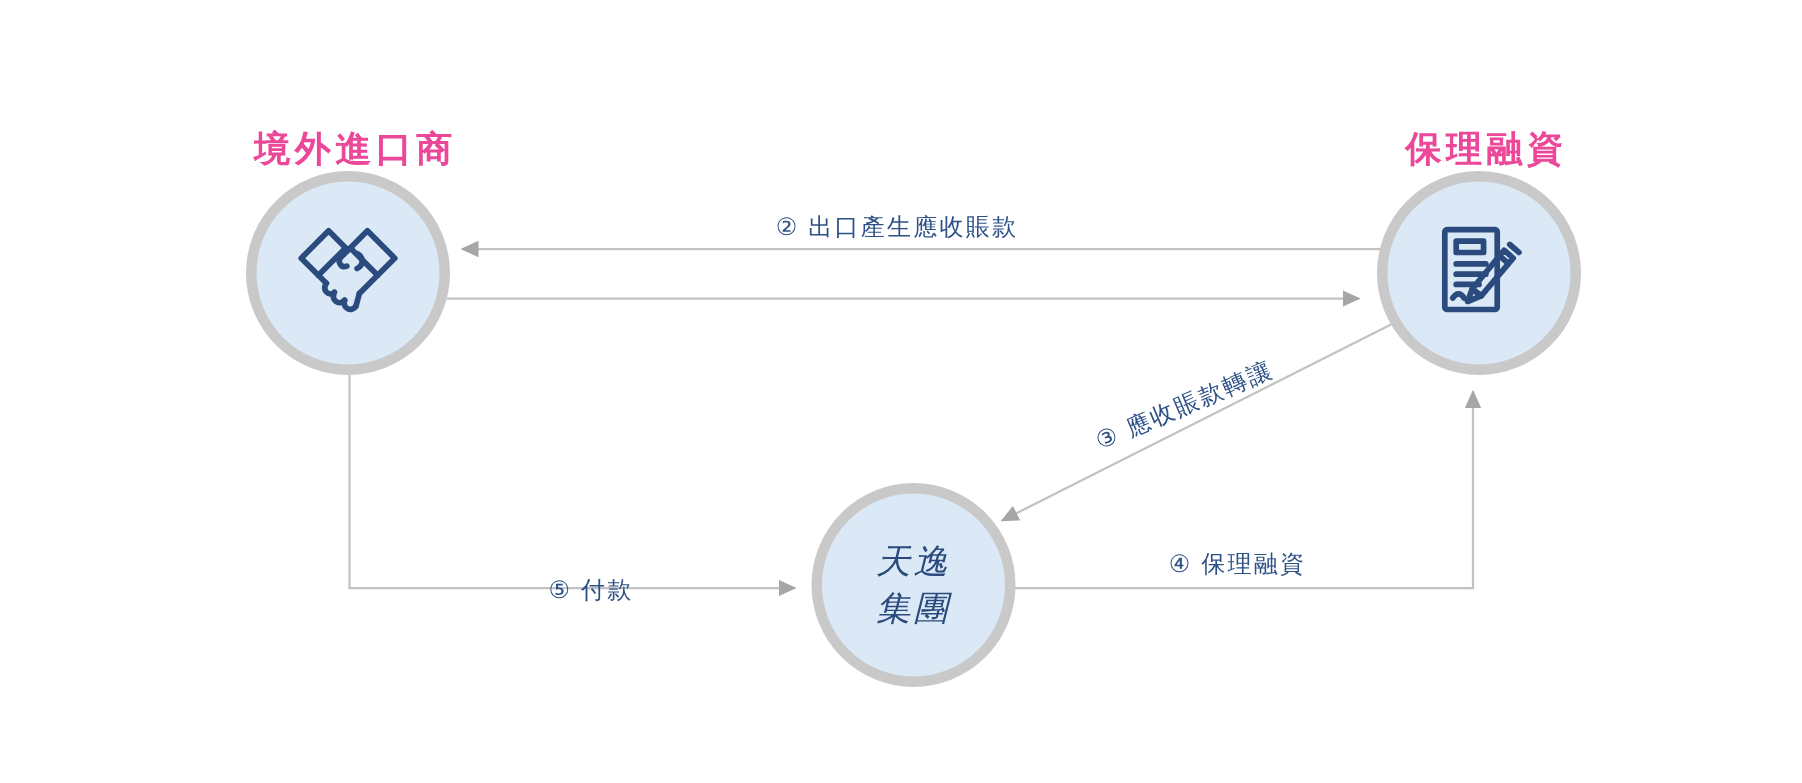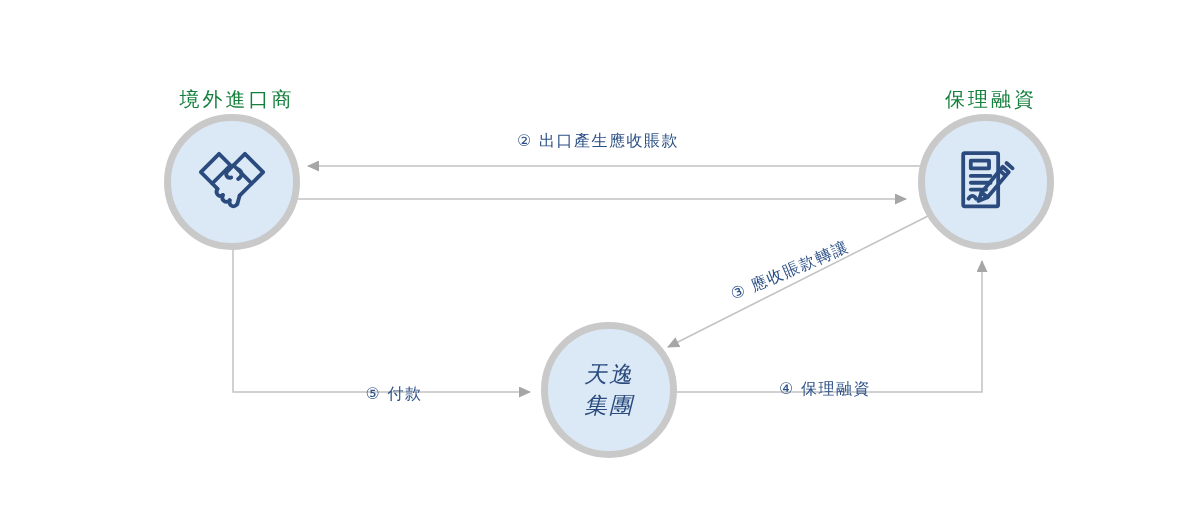--- a/index.html
+++ b/index.html
@@ -39,43 +39,43 @@
     font-size: 23px;
     line-height: 31px;
     font-weight: 500;
     letter-spacing: 2px;
     text-align: center;
     font-style: italic;
   }
   .entity-title {
     position: absolute;
     transform: translate(-50%, -50%);
-    color: #15803d;
-    font-size: 20px;
-    font-weight: 400;
+    color: #ec4899;
+    font-size: 24px;
+    font-weight: 700;
     letter-spacing: 3px;
     white-space: nowrap;
     z-index: 3;
   }
   .title-importer { left: 237px; top: 99px; }
   .title-exporter { left: 991px; top: 99px; }
   .flow-label {
     position: absolute;
     transform: translate(-50%, -50%);
     color: #2d5186;
     font-size: 16px;
     letter-spacing: 1.5px;
     white-space: nowrap;
     z-index: 3;
   }
-  .label-step2 { left: 598px; top: 141px; }
+  .label-step2 { left: 598px; top: 152px; }
   .label-step1 { left: 602px; top: 220px; }
   .label-step3 { left: 790px; top: 271px; transform: translate(-50%, -50%) rotate(-23deg); }
   .label-step5 { left: 384px; top: 394px; margin-left: 10px; }
-  .label-step4 { left: 825px; top: 377px; margin-top: 12px; }
+  .label-step4 { left: 825px; top: 377px; }
 </style>
 </head>
 <body>
 
 <div class="stage">
 
   <svg class="connectors" width="1201" height="522" viewBox="0 0 1201 522" xmlns="http://www.w3.org/2000/svg">
     <defs>
       <marker id="ah" markerUnits="userSpaceOnUse" markerWidth="13" markerHeight="11" refX="11" refY="5.5" orient="auto">
         <path d="M0 0 L12 5.5 L0 11 Z" fill="#a6a6a6"></path>

